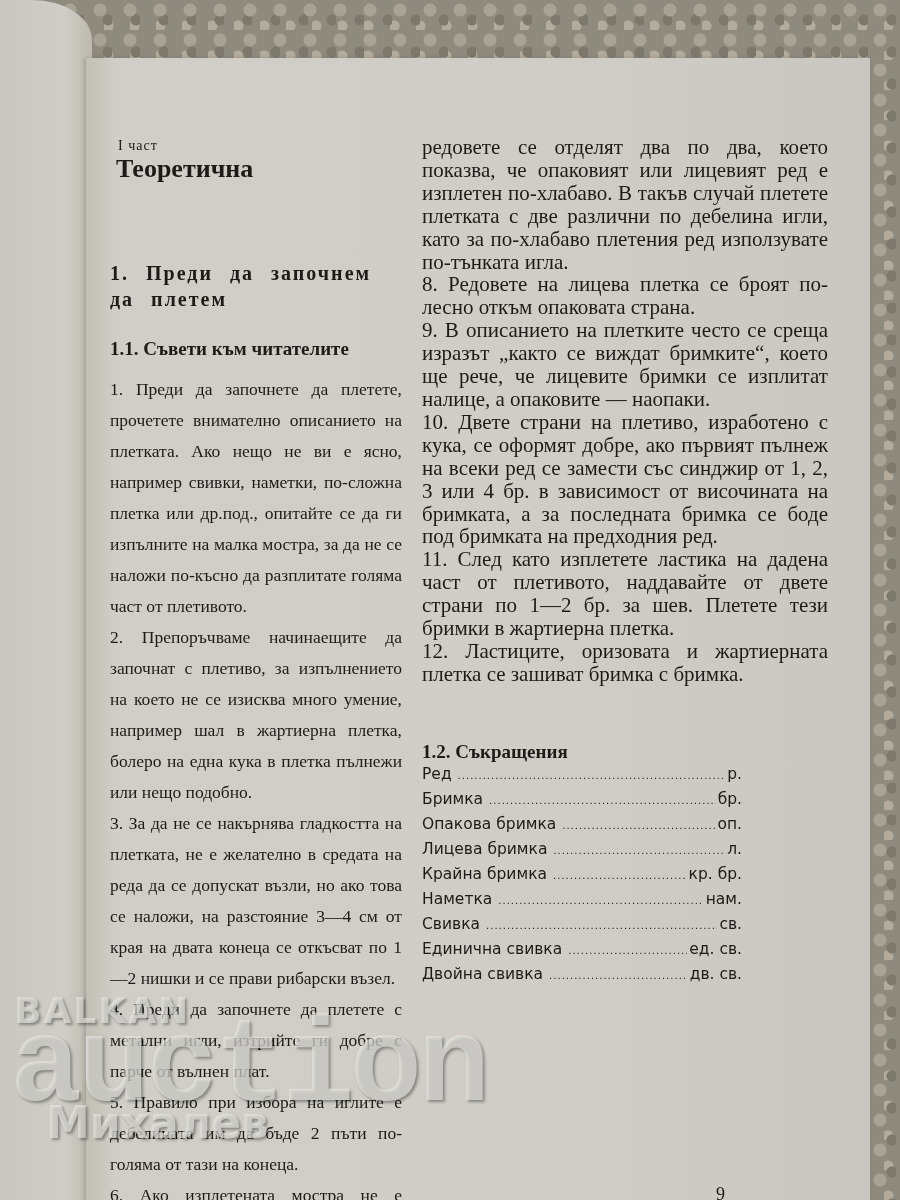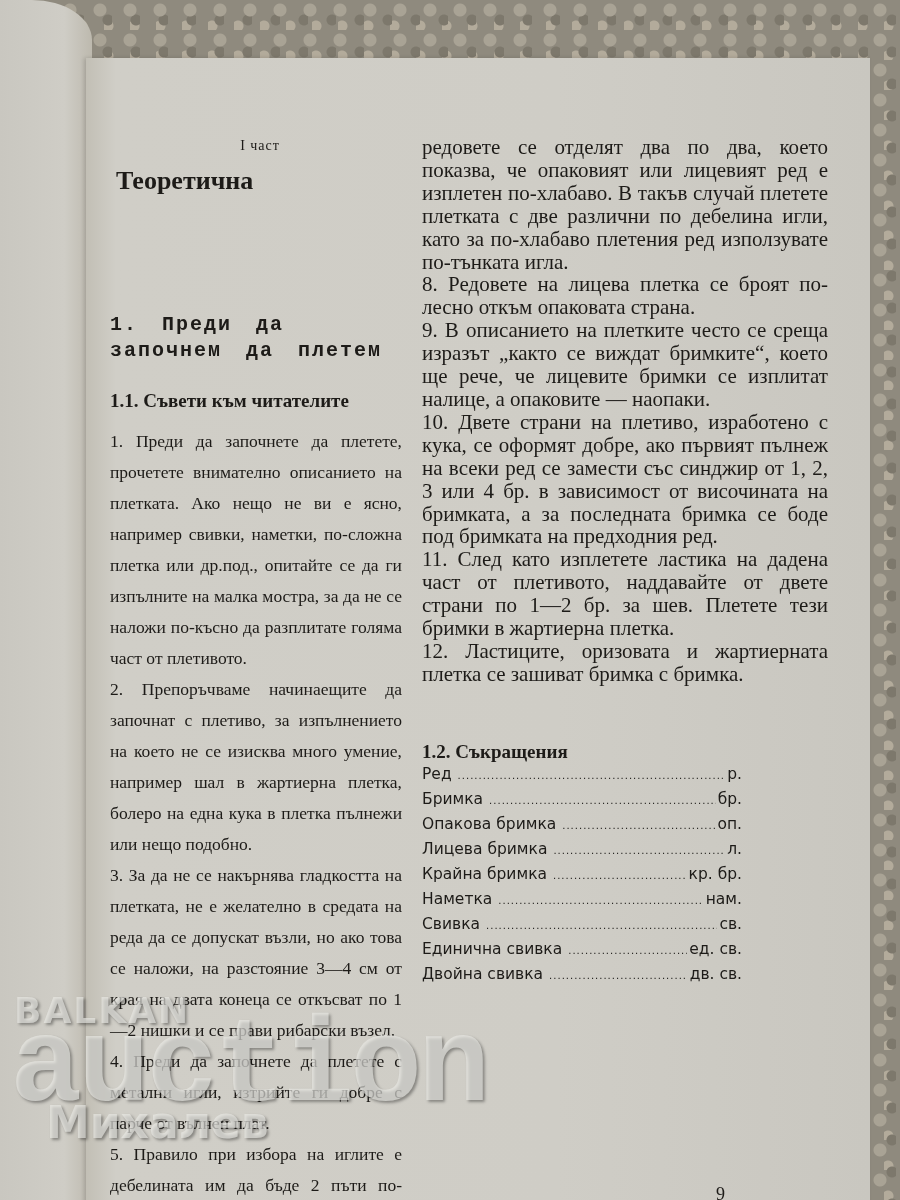--- a/index.html
+++ b/index.html
@@ -19,23 +19,23 @@
     border-top-right-radius: 60px 40px;
   }
   .page {
     position:absolute; left:86px; top:58px; width:784px; height:1160px;
     background: linear-gradient(90deg, #c2bfb5 0px, #d0cec7 30px, #cfcdc6 60%, #c9c7c0 100%);
     box-shadow: -2px 0 4px rgba(0,0,0,0.15);
   }
   .col { position:absolute; color:#1d1b18; }
   .col-left { left:24px; top:80px; width:292px; }
   .col-right { left:336px; top:78px; width:406px; }
-  .part-label { font-size:14px; margin:0 0 12px 8px; letter-spacing:1px;text-align:center; }
+  .part-label { font-size:14px; margin:0 0 0 8px; letter-spacing:1px; }
   .part-title { font-size:26px; font-weight:bold; margin:0 0 0 6px; }
-  .chapter-title { font-size:20px; font-weight:bold; letter-spacing:2px; line-height:26px; margin:116px 0 0 0; word-spacing:10px;font-family:Liberation Mono, monospace; }
+  .chapter-title { font-size:20px; font-weight:bold; letter-spacing:2px; line-height:26px; margin:76px 0 0 0; word-spacing:10px; }
   .section-title { font-size:19px; font-weight:bold; margin:26px 0 14px 0; }
   .para { font-size:17.5px; line-height:31px; text-align:justify; margin:0; }
   .col-right .para { font-size:21px; line-height:22.9px; }
   .abbr-title { font-size:19px; font-weight:bold; margin:55px 0 2px 0; }
   .abbr-list { font-family:"DejaVu Sans", sans-serif; font-size:15.5px; }
   .abbr-row { display:flex; align-items:baseline; height:25px; width:320px; }
   .abbr-term { white-space:nowrap; padding-right:6px; }
   .abbr-dots { flex:1; overflow:hidden; white-space:nowrap; font-size:10px; letter-spacing:1px; }
   .abbr-dots::before { content:"......................................................................................................"; }
   .abbr-short { white-space:nowrap; padding-left:2px; }

